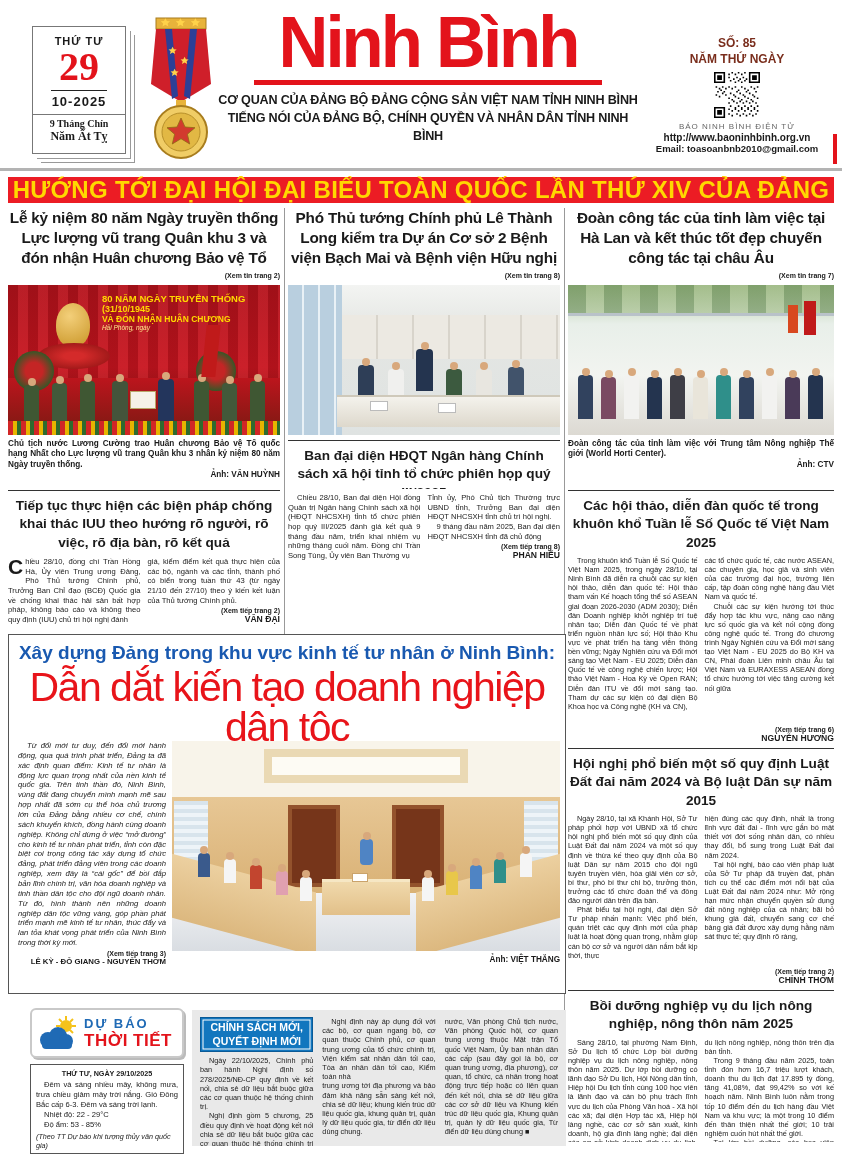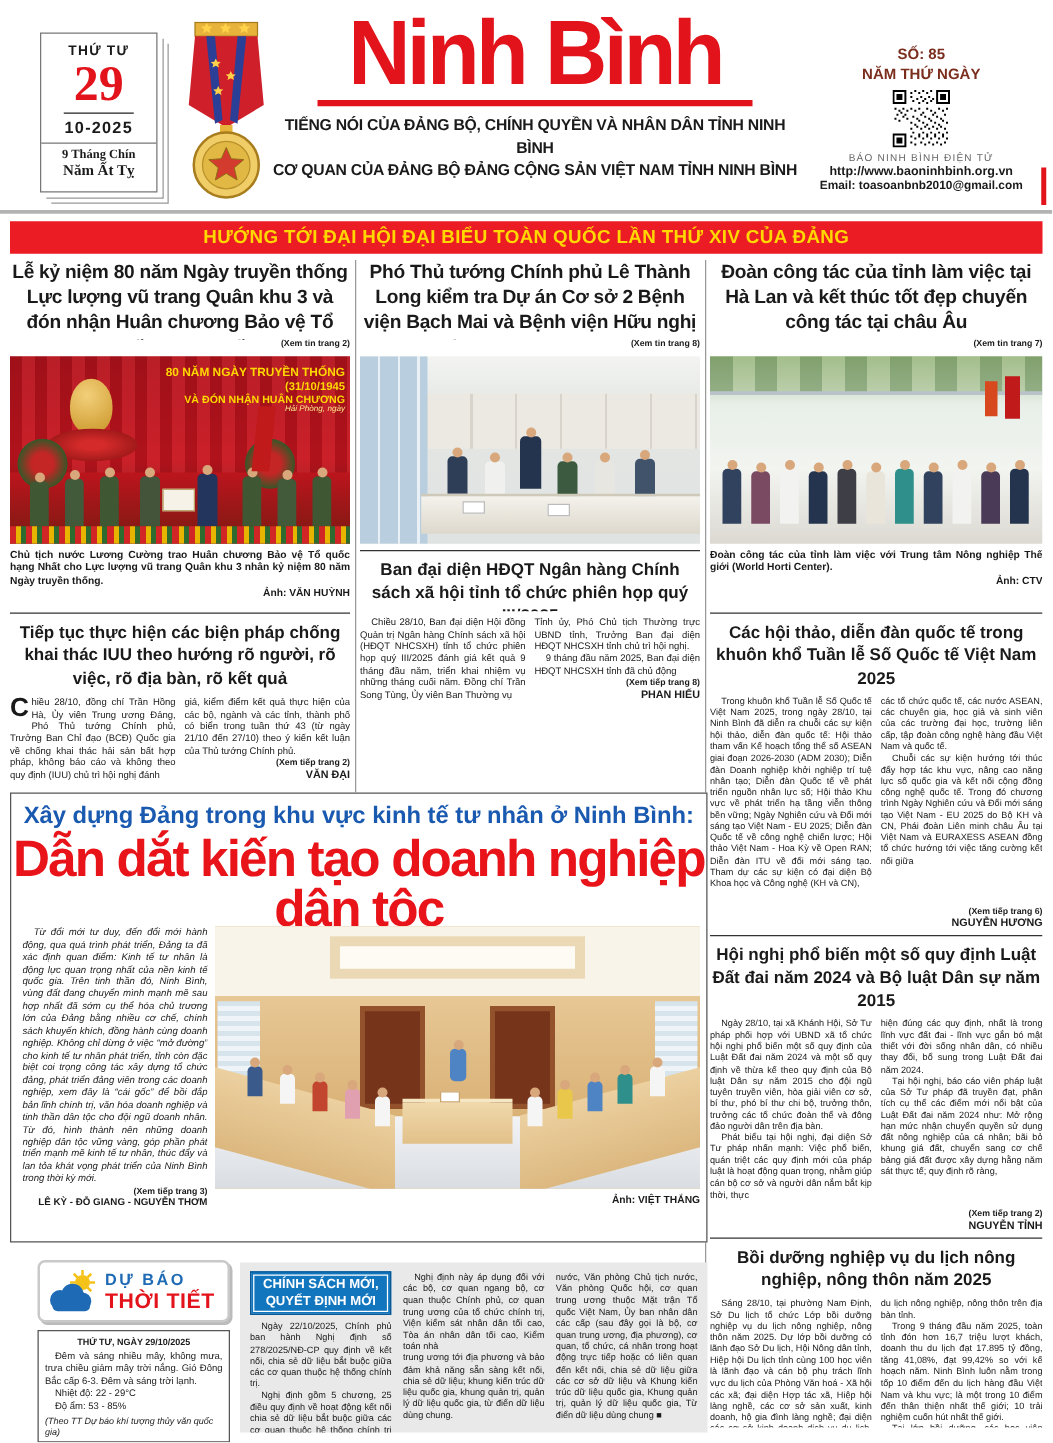--- a/index.html
+++ b/index.html
@@ -35,21 +35,21 @@
   .issue-no, .issue-year { font-size:12px; font-weight:bold; color:#7a2e1d; line-height:1.3; }
   .qr { width:46px; height:46px; margin:5px auto 4px; }
   .online-label { font-size:8px; color:#666; letter-spacing:1px; }
   .website { font-size:10px; font-weight:bold; margin-top:1px; }
   .email { font-size:9.5px; font-weight:bold; }
   .red-edge { position:absolute; left:833px; top:134px; width:4px; height:30px; background:#e3131b; }
   .header-rule { position:absolute; left:0; top:168px; width:842px; height:3px; background:#b3b3b3; }
   
   .banner {
     position:absolute; left:8px; top:177px; width:826px; height:26px;
-    background:#ec1c24; color:#ffd800; font-weight:bold; font-size:15px;
+    background:#ec1c24; color:#ffd800; font-weight:bold; font-size:24px;
     text-align:center; line-height:26px; letter-spacing:0.3px;
   }
   
   .col { position:absolute; top:208px; overflow:hidden; }
   .c1 { left:8px;  width:272px; height:426px; }
   .c2 { left:288px; width:272px; height:426px; }
   .c3 { left:568px; width:266px; height:934px; }
   .vrule { position:absolute; width:1px; background:#999; }
   .vr1 { left:284px; top:208px; height:426px; }
   .vr2 { left:564px; top:208px; height:934px; }
@@ -64,21 +64,21 @@
   .bodycols { display:flex; gap:7px; overflow:hidden; }
   .bcol { flex:1; min-width:0; }
   .jp { margin:0; text-align:justify; font-size:7.6px; line-height:1.27; text-indent:9px; }
   .c3 .jp { font-size:7.3px; line-height:1.25; }
   .sig-note { text-align:right; font-size:7px; font-weight:bold; margin-top:2px; }
   .sig-author { text-align:right; font-size:8.6px; font-weight:bold; }
   .dropcap { float:left; font-size:21px; font-weight:bold; line-height:0.9; padding:1px 2px 0 0; }
   
   .feature { position:absolute; left:8px; top:634px; width:558px; height:360px; border:1px solid #555; background:#fff; }
   .f-kicker { margin-top:7px; text-align:center; font-size:19px; font-weight:bold; color:#1959b0; }
-  .f-headline { text-align:center; font-size:41px; font-weight:bold; color:#e8141a; line-height:0.98; letter-spacing:-1.5px; margin-top:3px; }
+  .f-headline { text-align:center; font-size:41px; font-weight:normal; color:#e8141a; line-height:0.98; letter-spacing:-1.5px; margin-top:3px; }
   .f-body { position:absolute; left:9px; top:106px; width:148px; height:244px; overflow:hidden; }
   .f-body p { margin:0; font-size:7.7px; font-style:italic; text-align:justify; line-height:1.28; text-indent:9px; }
   .f-photo { position:absolute; left:163px; top:106px; width:388px; height:210px; overflow:hidden; background:#e3c491; }
   .f-cap { position:absolute; left:163px; top:320px; width:388px; }
   .f-cap .caption { font-size:8.3px; }
   
   .weather { position:absolute; left:30px; top:1008px; width:154px; }
   .w-logo { height:50px; border:2px solid #c9c9c9; border-radius:6px; box-shadow:2px 2px 0 #bbb; display:flex; align-items:center; padding:2px 4px; background:#fff; }
   .w-logo-text { text-align:left; margin-left:4px; }
   .w-l1 { font-size:13px; font-weight:bold; color:#1f6ab5; letter-spacing:2px; }
@@ -89,21 +89,21 @@
   .w-line { font-size:7.6px; line-height:1.4; text-indent:8px; }
   .w-src { font-size:7.2px; font-style:italic; margin-top:1px; }
   
   .policy { position:absolute; left:192px; top:1010px; width:374px; height:136px; background:#e9e9e9; padding:7px 8px; display:flex; gap:9px; overflow:hidden; }
   .p-col { flex:1; min-width:0; }
   .p-head { background:#1276be; border:1px solid #0b5a96; color:#fff; font-weight:bold; font-size:10.5px; text-align:center; line-height:1.3; padding:3px 2px; margin-bottom:4px; box-shadow:inset 0 0 0 1.5px #1276be, inset 0 0 0 2.5px #ffffff; }
   .p-col .jp { font-size:7.3px; line-height:1.26; }
   
   .fig { position:absolute; border-radius:4px 4px 0 0; }
   .fig::before { content:""; position:absolute; top:-7px; left:50%; transform:translateX(-50%); width:8px; height:8px; border-radius:50%; background:#d8a87c; }
-  .ph1-text { position:absolute; right:4px; top:8px; width:64%; text-align:right; color:#ffd800; font-weight:bold; }
+  .ph1-text { position:absolute; right:4px; top:8px; width:64%; text-align:left; color:#ffd800; font-weight:bold; }
   .ph1-l1 { font-size:9.5px; } .ph1-l2 { font-size:9px; } .ph1-l3 { font-size:8.5px; }
   .ph1-l4 { font-size:6.5px; font-style:italic; font-weight:normal; color:#ffe98a; }
 </style>
 </head>
 <body>
 
 <div class="page">
 
   <div class="calendar">
     <div class="cal-weekday">THỨ TƯ</div>
@@ -133,22 +133,22 @@
       <rect x="28" y="84" width="10" height="8" fill="#e8b33b"></rect>
       <circle cx="33" cy="116" r="26" fill="#f0cd66" stroke="#a87d1e" stroke-width="2"></circle>
       <circle cx="33" cy="116" r="19" fill="#e2b844" stroke="#b8902a"></circle>
       <path d="M33 102 l4 9 10 .7 -7.6 6.5 2.3 9.8 -8.7-5.3 -8.7 5.3 2.3-9.8 -7.6-6.5 10-.7 z" fill="#d23b2e" stroke="#8f6b14" stroke-width="0.8"></path>
     </svg>
   </div>
 
   <div class="mast-center">
     <div class="mast-title">Ninh Bình</div>
     <div class="mast-underline"></div>
+    <div class="mast-org">CƠ QUAN CỦA ĐẢNG BỘ ĐẢNG CỘNG SẢN VIỆT NAM TỈNH NINH BÌNH</div>
     <div class="mast-org">TIẾNG NÓI CỦA ĐẢNG BỘ, CHÍNH QUYỀN VÀ NHÂN DÂN TỈNH NINH BÌNH</div>
-    <div class="mast-org">CƠ QUAN CỦA ĐẢNG BỘ ĐẢNG CỘNG SẢN VIỆT NAM TỈNH NINH BÌNH</div>
   </div>
 
   <div class="mast-right">
     <div class="issue-no">SỐ: 85</div>
     <div class="issue-year">NĂM THỨ NGÀY</div>
     <div class="qr">
       <svg width="46" height="46" viewBox="0 0 29 29">
         <rect width="29" height="29" fill="#fff"></rect>
         <g fill="#000">
           <path d="M0 0h7v7h-7z M1 1h5v5h-5z M2 2h3v3h-3z" fill-rule="evenodd"></path>
@@ -304,21 +304,21 @@
         <div class="bcol">
           <p class="jp">Ngày 28/10, tại xã Khánh Hội, Sở Tư pháp phối hợp với UBND xã tổ chức hội nghị phổ biến một số quy định của Luật Đất đai năm 2024 và một số quy định về thừa kế theo quy định của Bộ luật Dân sự năm 2015 cho đội ngũ tuyên truyền viên, hòa giải viên cơ sở, bí thư, phó bí thư chi bộ, trưởng thôn, trưởng các tổ chức đoàn thể và đông đảo người dân trên địa bàn.</p>
           <p class="jp">Phát biểu tại hội nghị, đại diện Sở Tư pháp nhấn mạnh: Việc phổ biến, quán triệt các quy định mới của pháp luật là hoạt động quan trọng, nhằm giúp cán bộ cơ sở và người dân nắm bắt kịp thời, thực</p>
         </div>
         <div class="bcol">
           <p class="jp" style="text-indent:0;">hiện đúng các quy định, nhất là trong lĩnh vực đất đai - lĩnh vực gắn bó mật thiết với đời sống nhân dân, có nhiều thay đổi, bổ sung trong Luật Đất đai năm 2024.</p>
           <p class="jp">Tại hội nghị, báo cáo viên pháp luật của Sở Tư pháp đã truyền đạt, phân tích cụ thể các điểm mới nổi bật của Luật Đất đai năm 2024 như: Mở rộng hạn mức nhận chuyển quyền sử dụng đất nông nghiệp của cá nhân; bãi bỏ khung giá đất, chuyển sang cơ chế bảng giá đất được xây dựng hằng năm sát thực tế; quy định rõ ràng,</p>
         </div>
       </div>
       <div class="sig-note">(Xem tiếp trang 2)</div>
-      <div class="sig-author">NGUYỄN TỈNH</div>
+      <div class="sig-author">CHÍNH THƠM</div>
     </div>
     <div class="sep"></div>
 
     <div>
       <div class="r2-head">Bồi dưỡng nghiệp vụ du lịch nông nghiệp, nông thôn năm 2025</div>
       <div class="bodycols" style="height:128px;">
         <div class="bcol">
           <p class="jp">Sáng 28/10, tại phường Nam Định, Sở Du lịch tổ chức Lớp bồi dưỡng nghiệp vụ du lịch nông nghiệp, nông thôn năm 2025. Dự lớp bồi dưỡng có lãnh đạo Sở Du lịch, Hội Nông dân tỉnh, Hiệp hội Du lịch tỉnh cùng 100 học viên là lãnh đạo và cán bộ phụ trách lĩnh vực du lịch của Phòng Văn hoá - Xã hội các xã; đại diện Hợp tác xã, Hiệp hội làng nghề, các cơ sở sản xuất, kinh doanh, hộ gia đình làng nghề; đại diện các cơ sở kinh doanh dịch vụ du lịch, cơ sở lưu trú, nhà hàng; hướng dẫn viên, nhân viên dịch vụ du lịch, các địa phương có tiềm năng phát triển</p>
         </div>
         <div class="bcol">

